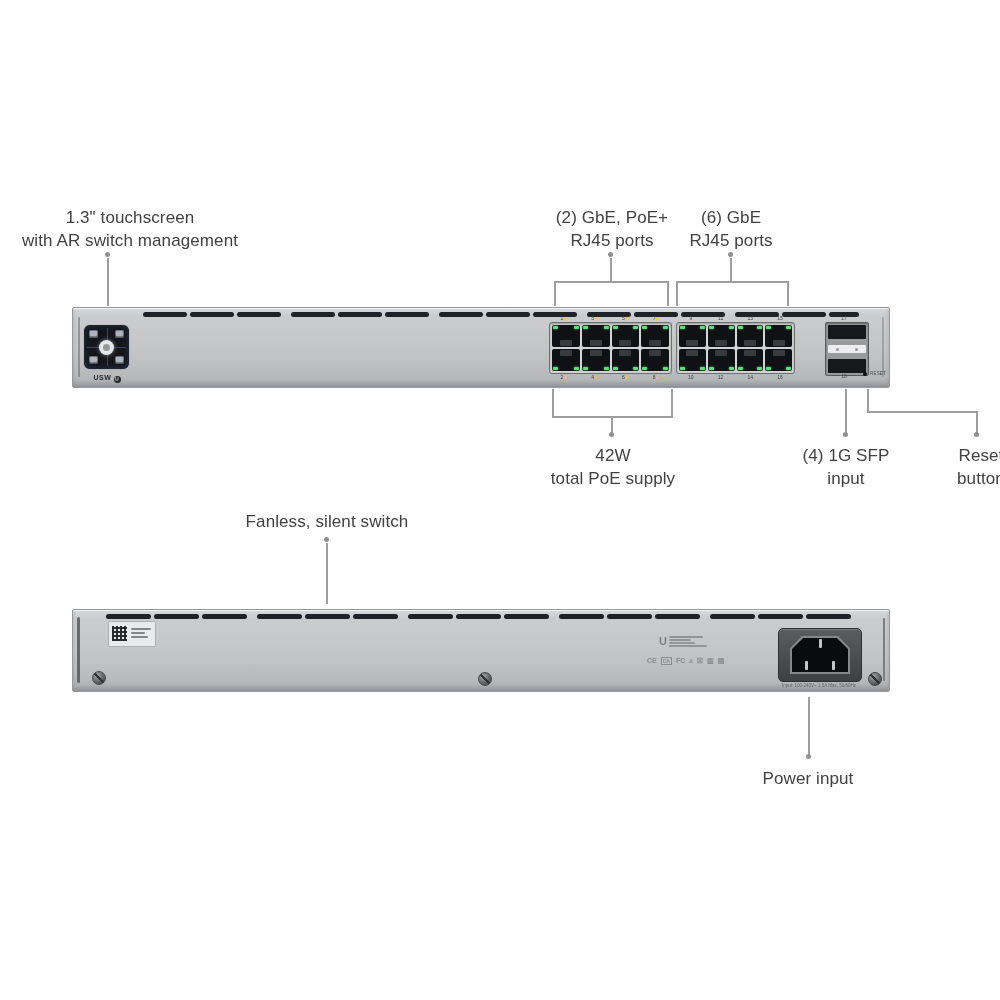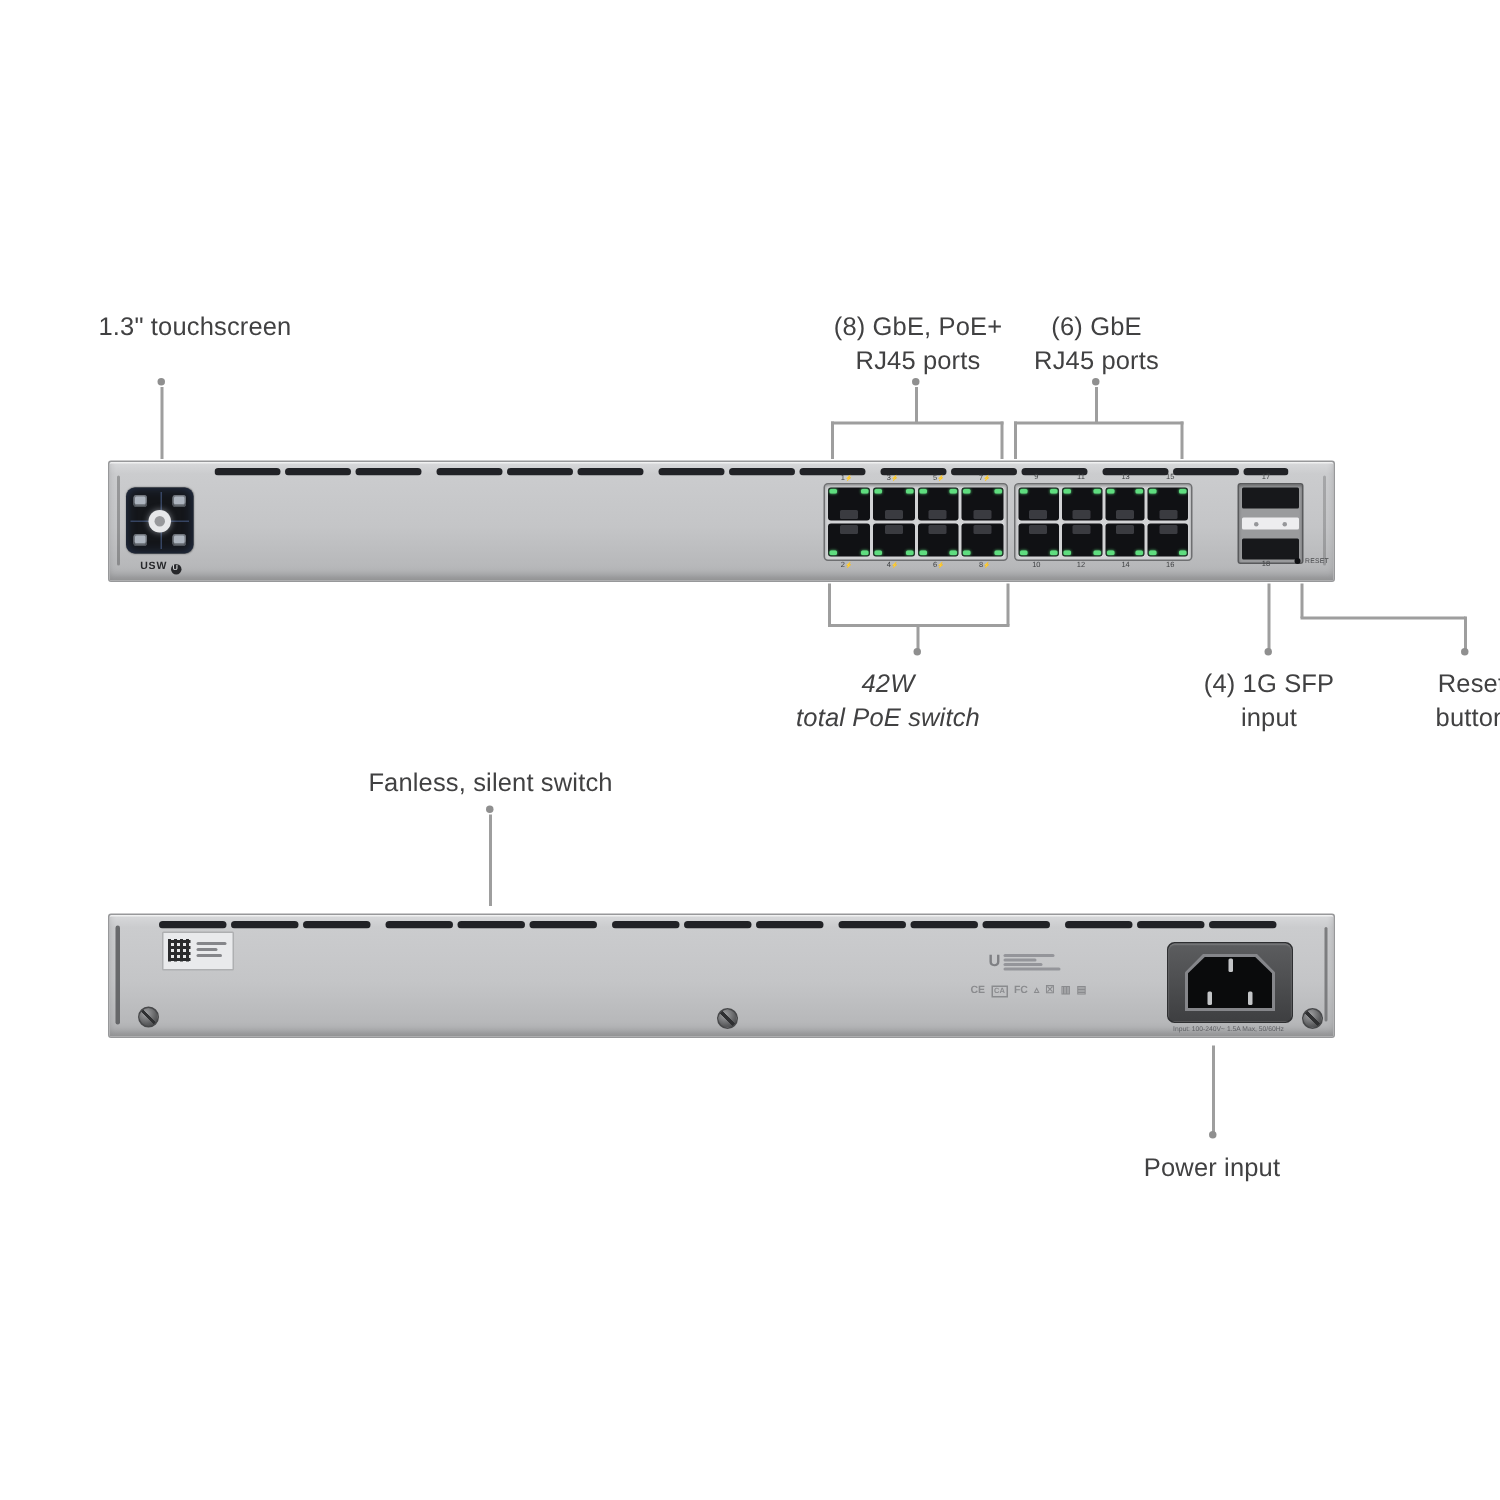--- a/index.html
+++ b/index.html
@@ -94,32 +94,33 @@
          background:linear-gradient(45deg,transparent 44%,#2f3032 44% 56%,transparent 56%),
                     radial-gradient(circle at 35% 30%,#a2a3a5,#5c5d5f 62%,#404143);}
 </style>
 </head>
 <body>
 
 <div class="stage">
 
   <div class="callout" style="left:8px;top:206px;width:244px;">
     <div>1.3" touchscreen</div>
+    <div>with AR switch management</div>
   </div>
   <div class="callout" style="left:531px;top:206px;width:162px;">
-    <div>(8) GbE, PoE+</div>
+    <div>(2) GbE, PoE+</div>
     <div>RJ45 ports</div>
   </div>
   <div class="callout" style="left:650px;top:206px;width:162px;">
     <div>(6) GbE</div>
     <div>RJ45 ports</div>
   </div>
-  <div class="callout" style="left:502px;top:444px;width:180px;font-style:italic;">
+  <div class="callout" style="left:523px;top:444px;width:180px;">
     <div>42W</div>
-    <div>total PoE switch</div>
+    <div>total PoE supply</div>
   </div>
   <div class="callout" style="left:766px;top:444px;width:160px;">
     <div>(4) 1G SFP</div>
     <div>input</div>
   </div>
   <div class="callout" style="left:916px;top:444px;width:130px;">
     <div>Reset</div>
     <div>button</div>
   </div>
   <div class="callout" style="left:207px;top:510px;width:240px;">

